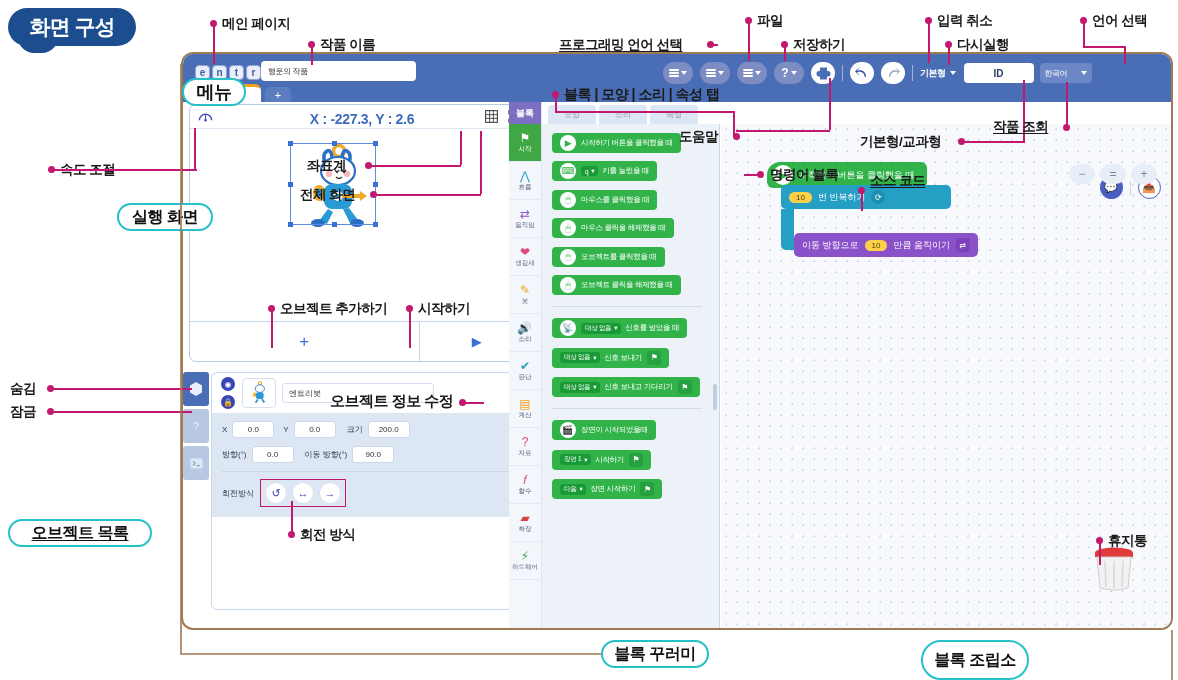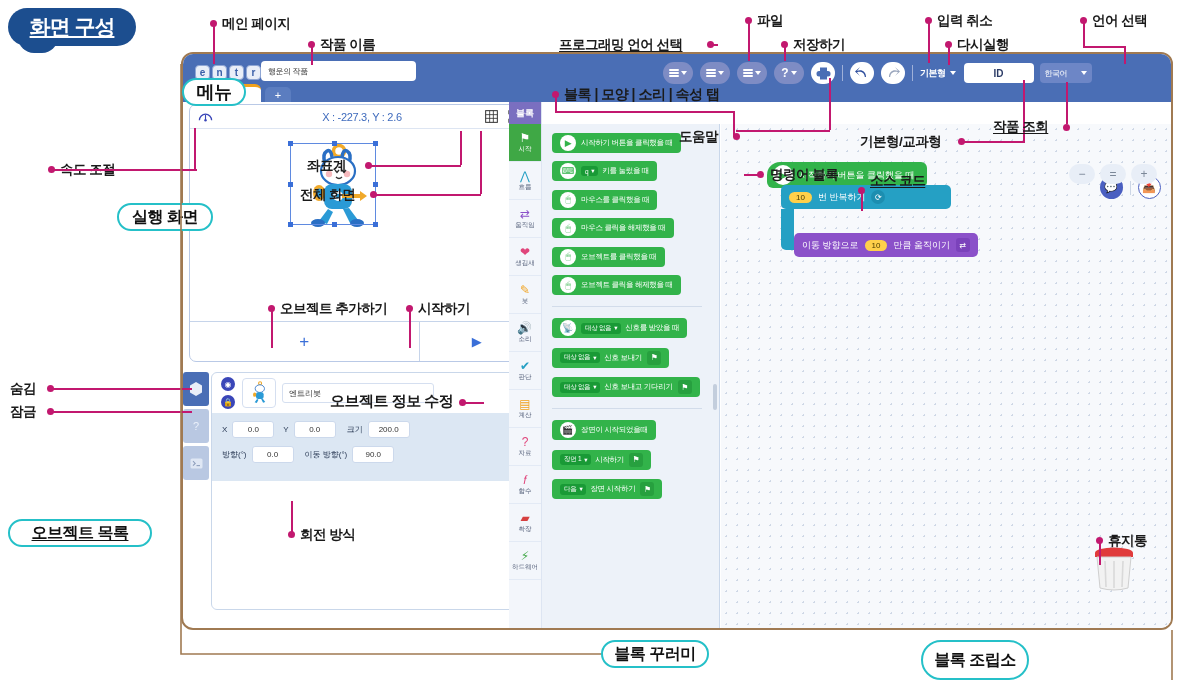--- a/index.html
+++ b/index.html
@@ -26,21 +26,21 @@
     background:#ffffff; color:#111; font-weight:700; font-size:16px;
     display:flex; align-items:center; justify-content:center;
     letter-spacing:-0.5px;
   }
   .pill.u span { text-decoration:underline; text-underline-offset:2px; }
   
   .title-badge {
     position:absolute; left:8px; top:8px; width:128px; height:38px;
     background:#1c4e8f; border-radius:19px 19px 19px 19px;
     color:#fff; font-size:21px; font-weight:700; letter-spacing:-1px;
-    display:flex; align-items:center; justify-content:center;text-decoration:underline;
+    display:flex; align-items:center; justify-content:center;
   }
   .title-badge:after{
     content:""; position:absolute; left:10px; bottom:-7px; width:40px;height:16px;
     background:#1c4e8f; border-radius:0 0 16px 16px;
   }
   
   #app {
     position:absolute; left:181px; top:52px; width:992px; height:578px;
     border:2px solid #a07a52; border-radius:12px; background:#fff;
     overflow:hidden;
@@ -92,21 +92,21 @@
   .idbox{ width:70px;height:20px;background:#fff;border-radius:4px;color:#2b3b66;
           font-size:10px;font-weight:700;display:flex;align-items:center;justify-content:center;margin-right:6px;}
   .langbox{ width:52px;height:20px;background:#6d86c6;border-radius:4px;color:#fff;
             font-size:8px;display:flex;align-items:center;justify-content:space-between;
             padding:0 5px; letter-spacing:-0.5px;}
   
   .stage-wrap{ position:absolute; left:6px; top:50px; width:346px; height:258px;
                border:1px solid #b9c9e6; border-radius:7px; background:#fff; overflow:hidden;}
   .stage-head{ height:24px; border-bottom:1px solid #dde5f2; position:relative;}
   .coord{ position:absolute; left:50%; top:6px; transform:translateX(-50%);
-          font-size:11px; color:#3f6bbd; letter-spacing:-0.3px; white-space:nowrap;}
+          font-size:14px; color:#3f6bbd; letter-spacing:-0.3px; white-space:nowrap;font-weight:bold;}
   .speed-ic{ position:absolute; left:8px; top:4px; width:15px;height:15px;}
   .grid-ic{ position:absolute; right:36px; top:5px; width:13px;height:13px;}
   .full-ic{ position:absolute; right:13px; top:5px; width:13px;height:13px;}
   .stage-body{ position:relative; height:192px; background:#fff;}
   .sprite{ position:absolute; left:105px; top:14px; width:80px;height:88px;}
   .selbox{ position:absolute; left:100px; top:14px; width:86px; height:82px;
            border:1px solid #5f8ae0; }
   .handle{ position:absolute; width:5px;height:5px;background:#3a6fd8;}
   .stage-foot{ position:absolute; left:0; bottom:0; width:100%; height:40px;
                display:flex; border-top:1px solid #c6d4ea;}
@@ -388,20 +388,28 @@
         <span class="ofield">0.0</span>
         <span style="margin-left:6px">크기</span>
         <span class="ofield">200.0</span>
       </div>
       <div class="orow">
         <span>방향(°)</span>
         <span class="ofield">0.0</span>
         <span style="margin-left:6px">이동 방향(°)</span>
         <span class="ofield">90.0</span>
       </div>
+      <div class="rotrow">
+        <span>회전방식</span>
+        <span class="rotbox">
+          <span class="rot">↺</span>
+          <span class="rot">↔</span>
+          <span class="rot">→</span>
+        </span>
+      </div>
     </div>
   </div>
 
   <div class="cats">
     <div class="cathead">블록</div>
     <div class="cat active">
       <span class="ci">⚑</span>
       <span>시작</span>
     </div>
     <div class="cat">
@@ -443,20 +451,25 @@
     <div class="cat">
       <span class="ci" style="color:#d64040">▰</span>
       <span>확장</span>
     </div>
     <div class="cat">
       <span class="ci" style="color:#3fa845">⚡</span>
       <span>하드웨어</span>
     </div>
   </div>
 
+  <div class="tabs">
+    <div class="tab">모양</div>
+    <div class="tab">소리</div>
+    <div class="tab">속성</div>
+  </div>
 
   <div class="palette">
     <div class="blk green">
       <span class="hat">▶</span>
       <span>시작하기 버튼을 클릭했을 때</span>
     </div><br>
     <div class="blk green">
       <span class="hat">⌨</span>
       <span class="drop"><span>q</span>▾</span>
       <span>키를 눌렀을 때</span>

